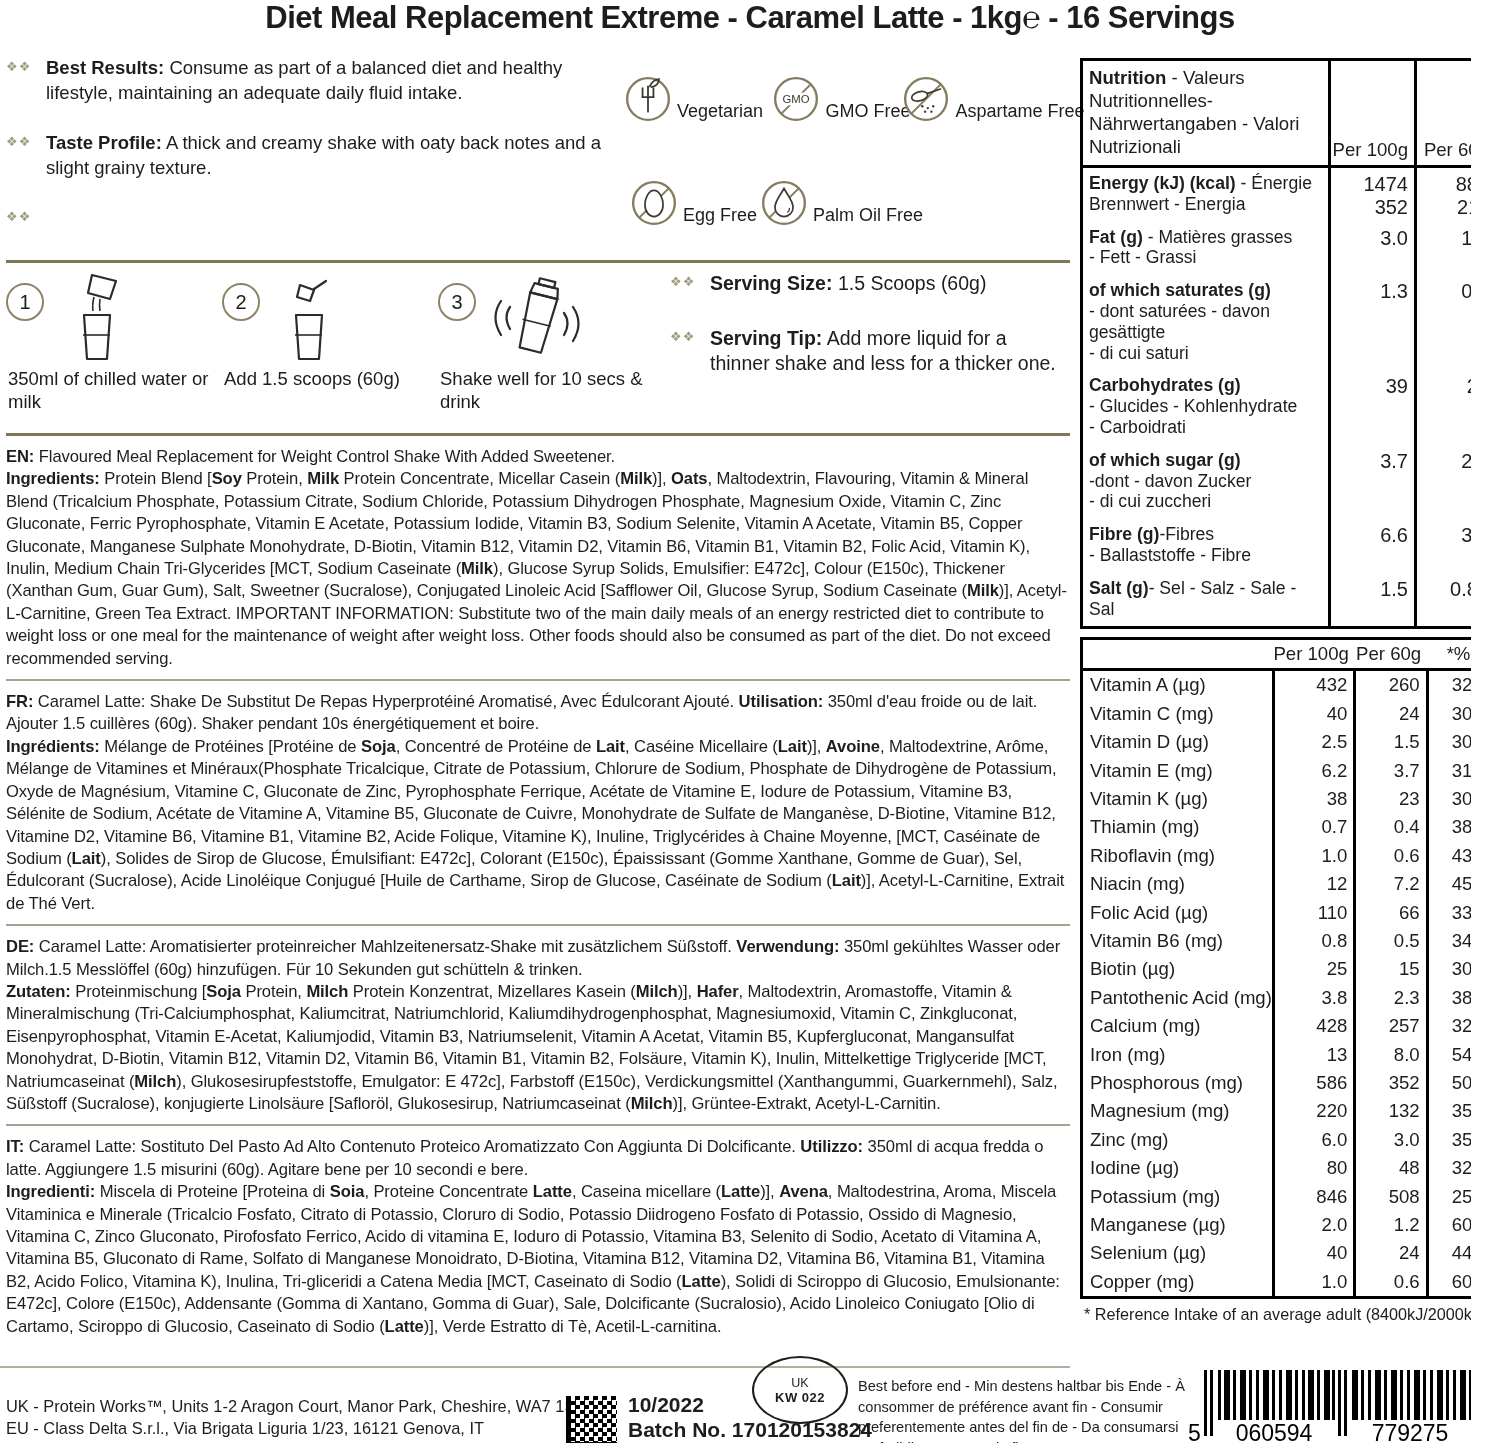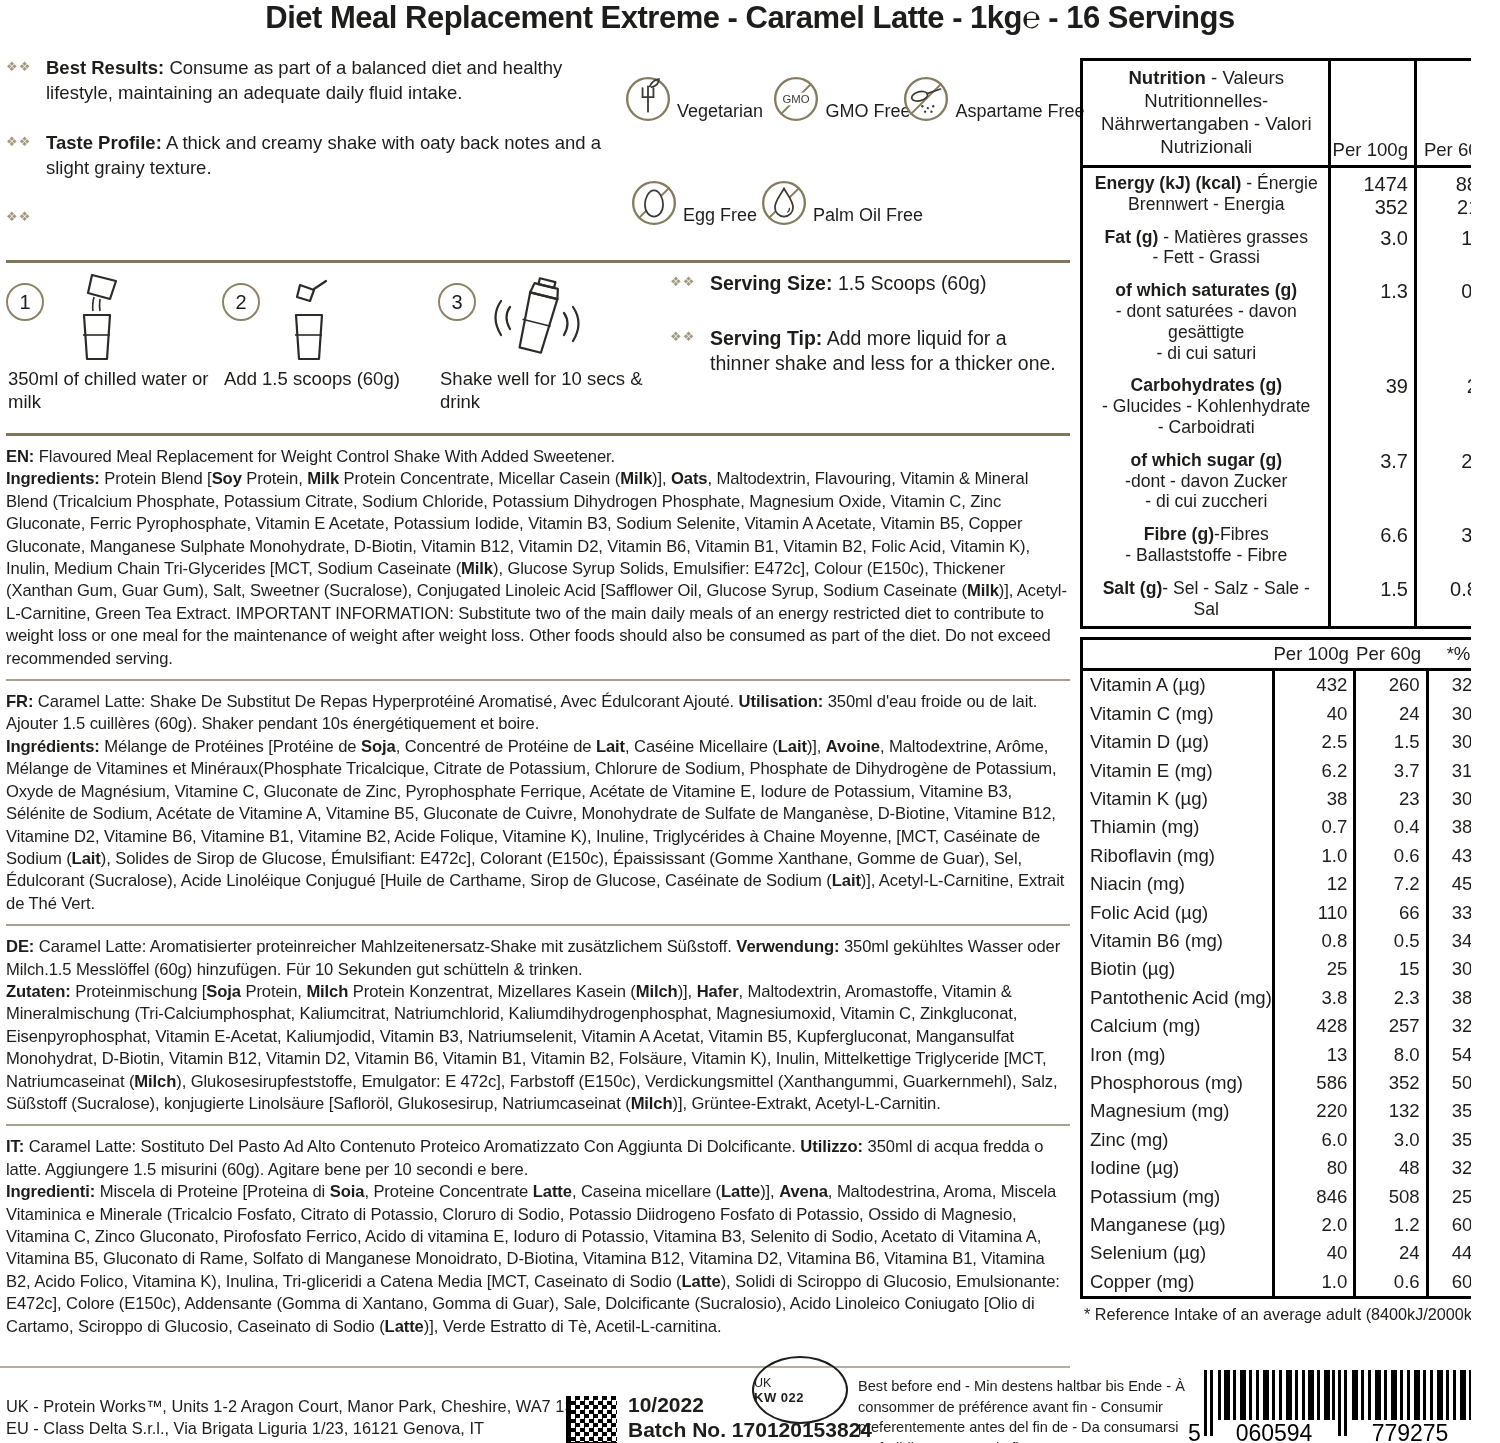--- a/index.html
+++ b/index.html
@@ -43,21 +43,21 @@
   .serving .bullet p{font-size:19.5px;line-height:25px;}
 
   
   .para{margin:10px 0 9px 0;font-size:16.6px;line-height:22.4px;letter-spacing:-0.1px;text-align:left;}
 
   
   .right-col{position:absolute;left:1080px;top:58px;width:418px;}
   table{border-collapse:collapse;width:418px;}
   .nutri,.vits{border:3px solid #000;}
   .nutri th,.nutri td,.vits th,.vits td{padding:0;}
-  .nutri .lbl{text-align:center;font-size:17.6px;line-height:20.8px;padding:5px 4px 7px 6px;vertical-align:top;font-weight:400;}
+  .nutri .lbl{text-align:left;font-size:17.6px;line-height:20.8px;padding:5px 4px 7px 6px;vertical-align:top;font-weight:400;}
   .nutri .val{border-left:3px solid #000;width:70px;text-align:right;font-size:20px;line-height:23px;
               padding:5px 6px 0 2px;vertical-align:top;font-weight:400;}
   .nutri thead th{border-bottom:3px solid #000;height:86px;}
   .nutri thead .lbl{font-size:18.6px;line-height:23px;}
   .nutri thead .val{vertical-align:bottom;font-size:18.6px;padding-bottom:4px;white-space:nowrap;}
   .vits{margin-top:8px;}
   .vits thead th{border-bottom:3px solid #000;font-weight:400;font-size:18.6px;text-align:right;
                  padding:3px 6px 3px 0;white-space:nowrap;}
   .vits td{font-size:18.6px;line-height:28.4px;white-space:nowrap;}
   .vits .name{text-align:left;padding-left:7px;}
@@ -69,21 +69,21 @@
   .footer-rule{position:absolute;left:0;top:1366px;width:1070px;border:none;border-top:2px solid #b4ada0;margin:0;}
   .footer{position:absolute;left:0;top:1368px;width:1500px;height:75px;}
   .addresses{position:absolute;left:6px;bottom:4px;}
   .addresses p{margin:0;font-size:16.4px;line-height:22px;}
   .dm{position:absolute;left:566px;top:28px;width:46px;height:46px;
       background:repeating-conic-gradient(#000 0 90deg,#fff 0 180deg);background-size:9px 9px;
       border-left:5px solid #000;border-bottom:5px solid #000;}
   .batch{position:absolute;left:628px;top:24px;font-weight:700;}
   .batch p{margin:0;font-size:21px;line-height:25px;}
   .oval{position:absolute;left:752px;top:-12px;width:92px;height:64px;border:2px solid #1d1d1b;border-radius:50%;
-        display:flex;flex-direction:column;justify-content:center;}
+        display:flex;flex-direction:column;align-items:center;justify-content:center;}
   .oval .o1{font-size:12.5px;} .oval .o2{font-size:13px;font-weight:700;letter-spacing:0.5px;}
   .bbe{position:absolute;left:858px;top:8px;width:330px;margin:0;font-size:14.6px;line-height:20.5px;}
   .barcode{position:absolute;left:1188px;top:2px;width:310px;}
   .barcode svg{display:block;}
 </style>
 </head>
 <body>
 
 <div class="page">
 

